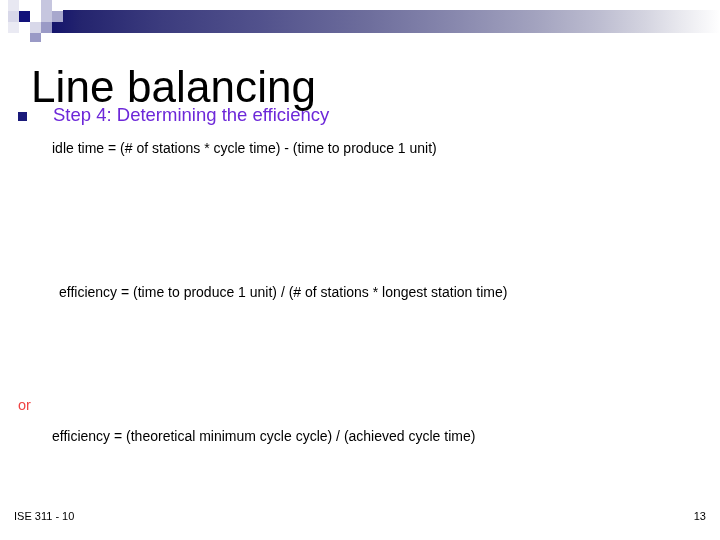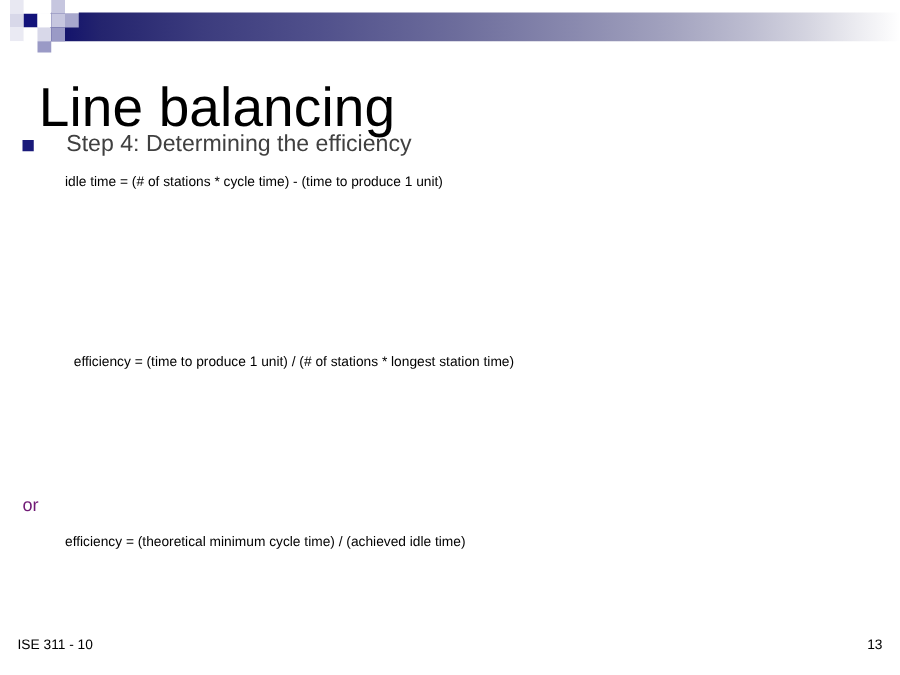--- a/index.html
+++ b/index.html
@@ -86,44 +86,44 @@
   .bullet-marker {
     width: 9px;
     height: 9px;
     background: #1a1a7a;
     margin-top: 9px;
     margin-right: 0px;
     flex: 0 0 auto;
   }
   .bullet-text {
     font-size: 18.5px;
-    color: #404040;
+    color: #6d28d9;
     margin-left: 26px;
     white-space: nowrap;
     line-height: 1.3;
   }
 
   
   .formula {
     position: absolute;
     color: #000000;
-    font-size: 11px;
+    font-size: 14px;
     white-space: nowrap;
     line-height: 1.3;
   }
   .f1 { left: 52px; top: 139px; }
   .f2 { left: 59px; top: 283px; }
   .f3 { left: 52px; top: 427px; }
 
   .or-text {
     position: absolute;
     left: 18px;
     top: 396px;
     font-size: 14.5px;
-    color: #701a75;
+    color: #ef4444;
     line-height: 1.3;
   }
 
   
   .footer-left {
     position: absolute;
     left: 14px;
     top: 510px;
     font-size: 11px;
     color: #000000;
@@ -172,18 +172,18 @@
   <div class="bullet-row">
     <span class="bullet-marker" style="background: rgb(26, 26, 122);"></span>
     <span class="bullet-text">Step 4: Determining the efficiency</span>
   </div>
 
   <div class="formula f1">idle time  = (# of stations * cycle time) - (time to produce 1 unit)</div>
   <div class="formula f2">efficiency = (time to produce 1 unit) / (# of stations * longest station time)</div>
 
   <div class="or-text">or</div>
 
-  <div class="formula f3">efficiency = (theoretical minimum cycle time) / (achieved idle time)</div>
+  <div class="formula f3">efficiency = (theoretical minimum cycle cycle) / (achieved cycle time)</div>
 
   <div class="footer-left">ISE 311 - 10</div>
   <div class="footer-right">13</div>
 
 </div>
 
 </body></html>

